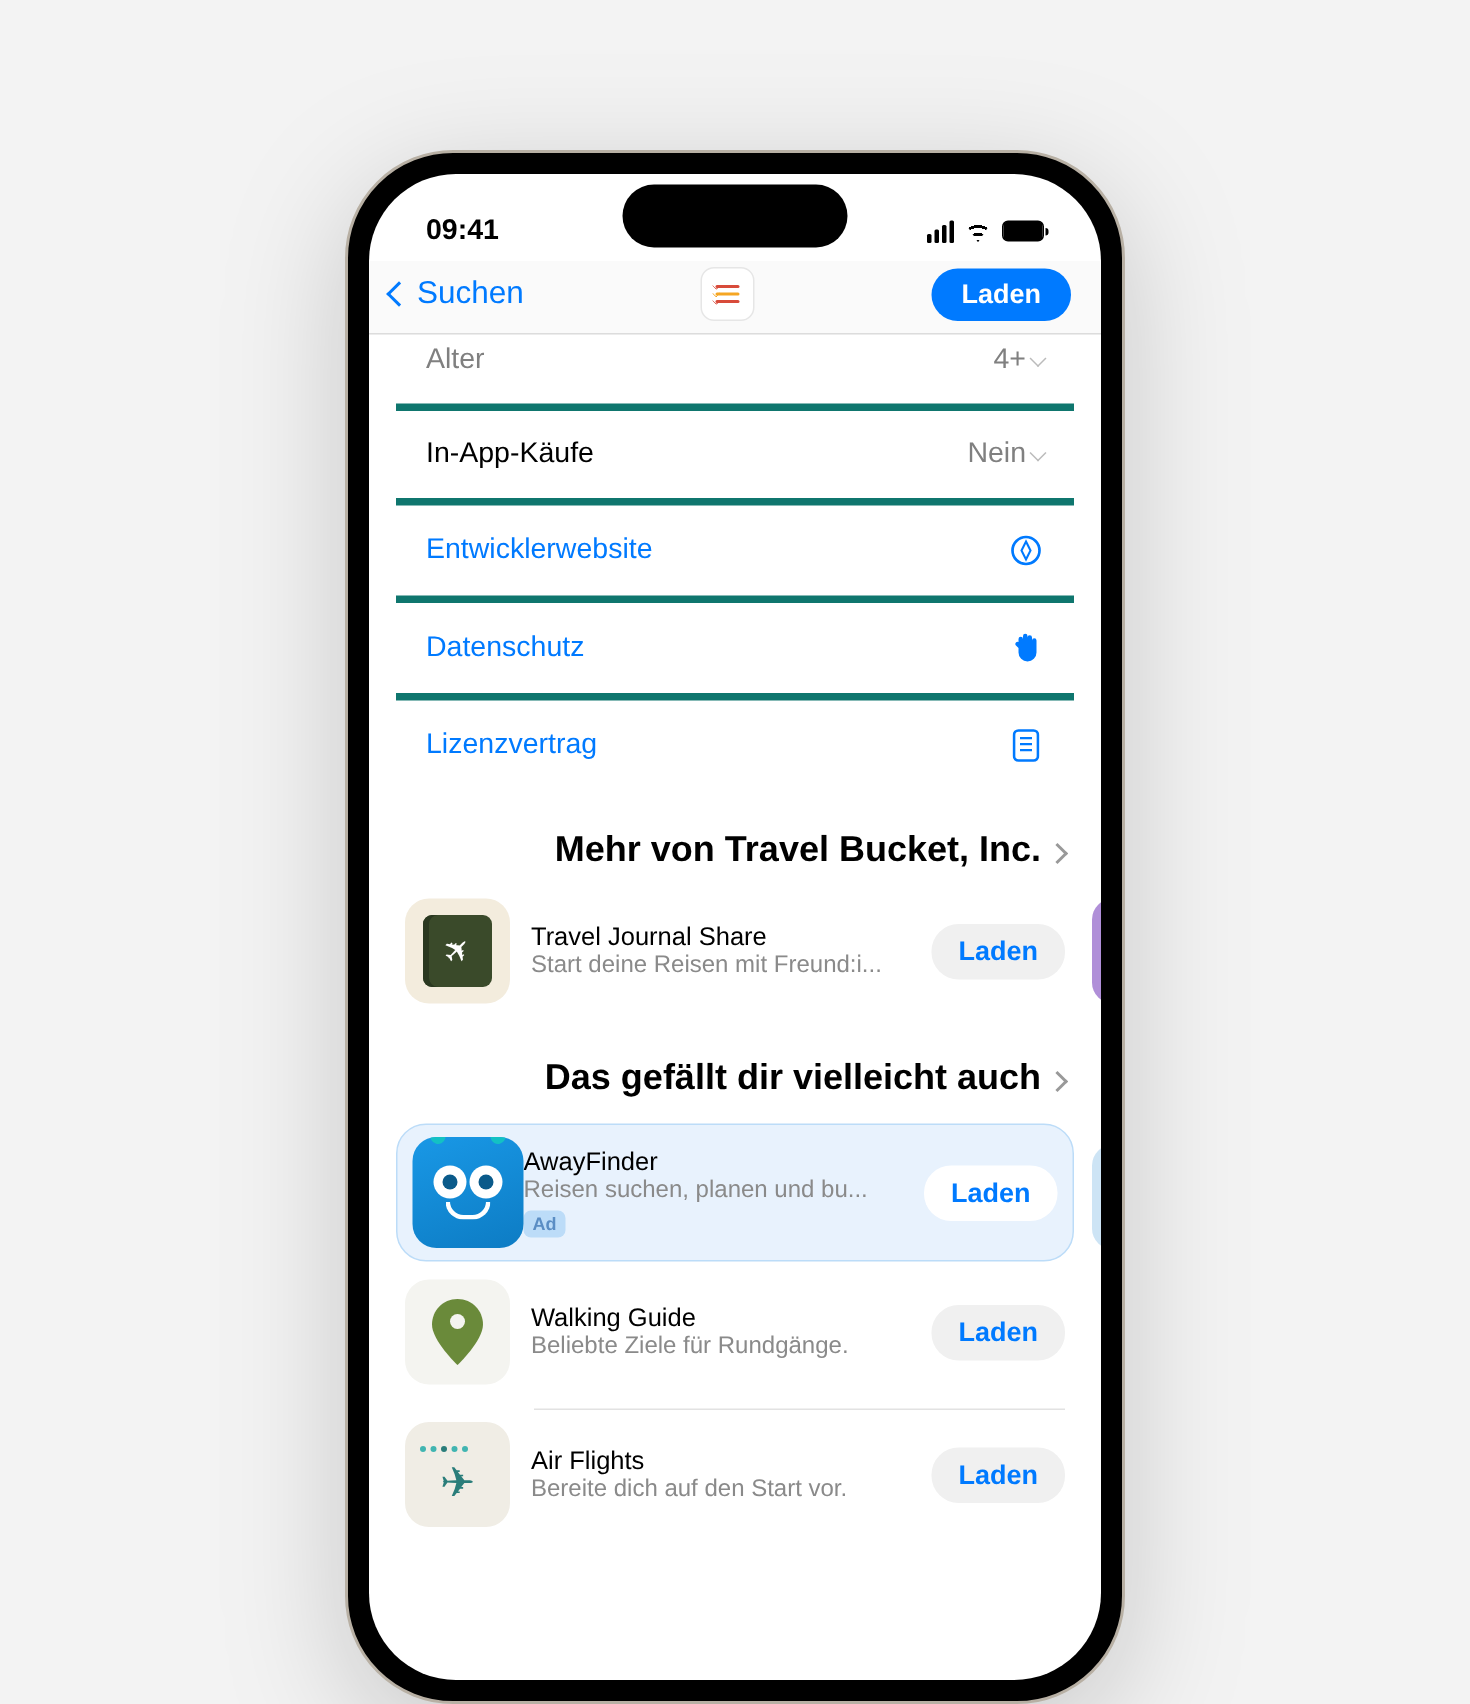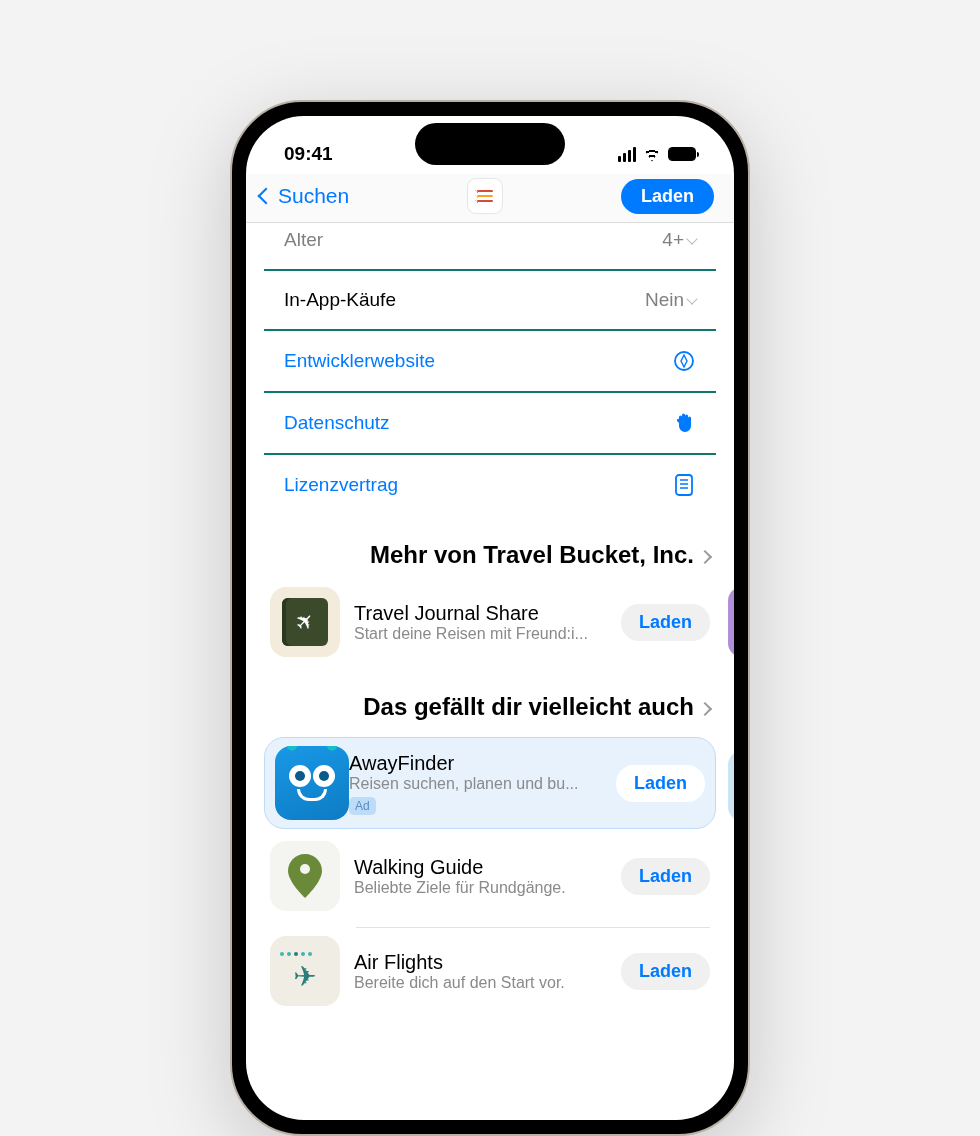--- a/index.html
+++ b/index.html
@@ -105,21 +105,21 @@
   .center-badge .ln1 { background:#d84b3a; } .center-badge .ln1::before{border-color:#d84b3a}
   .center-badge .ln2 { background:#f5a623; } .center-badge .ln2::before{border-color:#f5a623}
   .center-badge .ln3 { background:#d84b3a; } .center-badge .ln3::before{border-color:#d84b3a}
 
   .pill-btn {
     background:#007aff; color:#fff; border:none; border-radius:18px; padding:7px 20px; font-size:18px; font-weight:700;
   }
   .content { height: calc(100% - 58px - 50px); overflow:hidden; }
   .row {
     display:flex; justify-content:space-between; align-items:center;
-    padding: 18px 20px; font-size:19px; border-bottom: 2px solid #0f766e;
+    padding: 18px 20px; font-size:19px; border-bottom: 5px solid #0f766e;
     margin: 0 18px;
   }
   .row.first { padding-top:6px; color:#808080; }
   .row .label { color:#000; }
   .row.first .label { color:#808080; }
   .row .val { color:#808080; display:flex; align-items:center; gap:4px; }
   .chev-down { width:8px; height:8px; border-right:1.5px solid #bbb; border-bottom:1.5px solid #bbb; transform:rotate(45deg); margin-top:-3px; }
   .row.link .label { color:#007aff; }
   .row.last { border-bottom:none; }
   .ic { width:24px; height:24px; display:flex; align-items:center; justify-content:center; }
@@ -133,34 +133,34 @@
     width:10px; height:10px; border-right:2.5px solid #999; border-top:2.5px solid #999; transform:rotate(45deg); margin-top:3px;
   }
 
   .app-item {
     display:flex; align-items:center; gap:14px; padding:8px 24px 10px 24px;
   }
   .app-icon {
     width:70px; height:70px; border-radius:16px; flex-shrink:0; position:relative; overflow:hidden;
   }
   .app-body { flex:1; min-width:0; }
-  .app-title { font-size:20px; font-weight:500; white-space:nowrap; overflow:hidden; text-overflow:ellipsis; }
+  .app-title { font-size:17px; font-weight:500; white-space:nowrap; overflow:hidden; text-overflow:ellipsis; }
   .app-sub { font-size:16px; color:#8a8a8a; white-space:nowrap; overflow:hidden; text-overflow:ellipsis; }
   .small-btn {
     background:#f0f0f0; color:#007aff; border:none; border-radius:18px; padding:8px 18px; font-size:18px; font-weight:700;
   }
 
   .ad-wrap {
     margin: 6px 18px 4px 18px; padding:8px 10px; background:#e8f2fd; border:1.5px solid #bcdcf8; border-radius:20px;
     display:flex; align-items:center; gap:0;
   }
   .ad-wrap .app-icon { width:74px; height:74px; }
   .ad-wrap .small-btn { background:#fff; }
   .ad-badge {
-    display:inline-block; margin-top:4px; background:#bcdcf8; color:#5a8dc4; font-size:12px; font-weight:400; padding:2px 6px; border-radius:5px;
+    display:inline-block; margin-top:4px; background:#bcdcf8; color:#5a8dc4; font-size:12px; font-weight:700; padding:2px 6px; border-radius:5px;
   }
 
   .sub-divider { border-bottom:1px solid #e2e2e2; margin: 6px 24px 0 110px; }
   
   .peek {
     position:absolute; right:-8px; width:14px; height:70px; border-radius:16px 0 0 16px;
   }
 
   
   .ic-journal {

